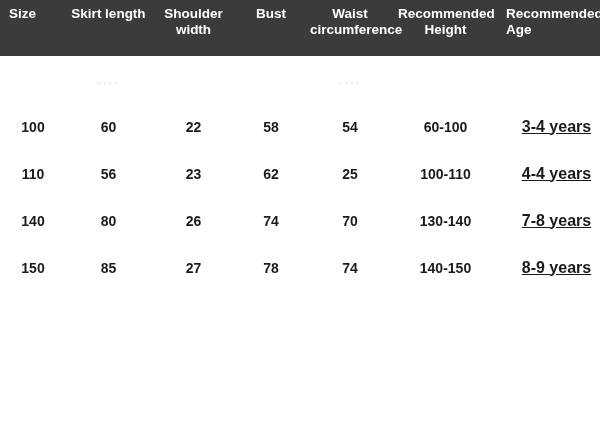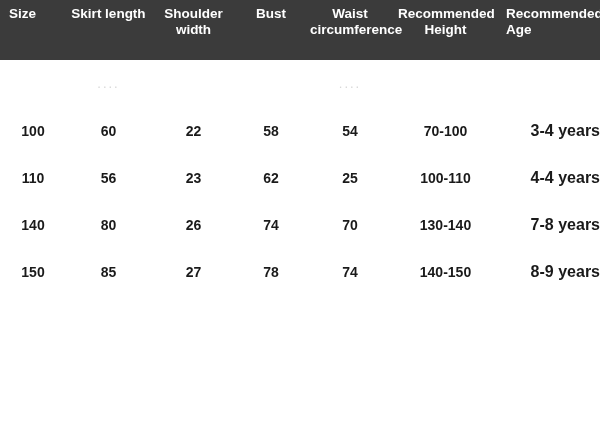--- a/index.html
+++ b/index.html
@@ -25,24 +25,24 @@
   .size-table col.c4 { width: 88px; }
   .size-table col.c5 { width: 103px; }
   .size-table col.c6 { width: 103px; }
 
   thead th {
     background: #3b3b3b;
     color: #ffffff;
     font-size: 13.5px;
     font-weight: bold;
     line-height: 1.15;
-    padding: 6px 4px 7px 4px;
+    padding: 6px 4px 19px 4px;
     vertical-align: top;
     text-align: center;
-    height: 60px;
+    height: 44px;
     box-sizing: border-box;
   }
   thead th.left-align {
     text-align: left;
     padding-left: 9px;
   }
 
   tbody td {
     font-size: 14px;
     font-weight: bold;
@@ -51,22 +51,23 @@
     height: 47px;
     padding: 0;
     background: #ffffff;
     border: none;
   }
   tbody tr.spacer td {
     height: 47px;
   }
   tbody td.age {
     font-size: 16px;
-    text-align: right;
+    text-align: center;
     padding-left: 16px;
+    text-decoration: underline;
   }
   tbody td.dots {
     color: #d8d8d8;
     font-size: 13px;
     letter-spacing: 2px;
     font-weight: normal;
   }
 </style>
 </head>
 <body>
@@ -101,21 +102,21 @@
       <td class="dots">....</td>
       <td></td>
       <td></td>
     </tr>
     <tr>
       <td>100</td>
       <td>60</td>
       <td>22</td>
       <td>58</td>
       <td>54</td>
-      <td>70-100</td>
+      <td>60-100</td>
       <td class="age">3-4 years</td>
     </tr>
     <tr>
       <td>110</td>
       <td>56</td>
       <td>23</td>
       <td>62</td>
       <td>25</td>
       <td>100-110</td>
       <td class="age">4-4 years</td>

